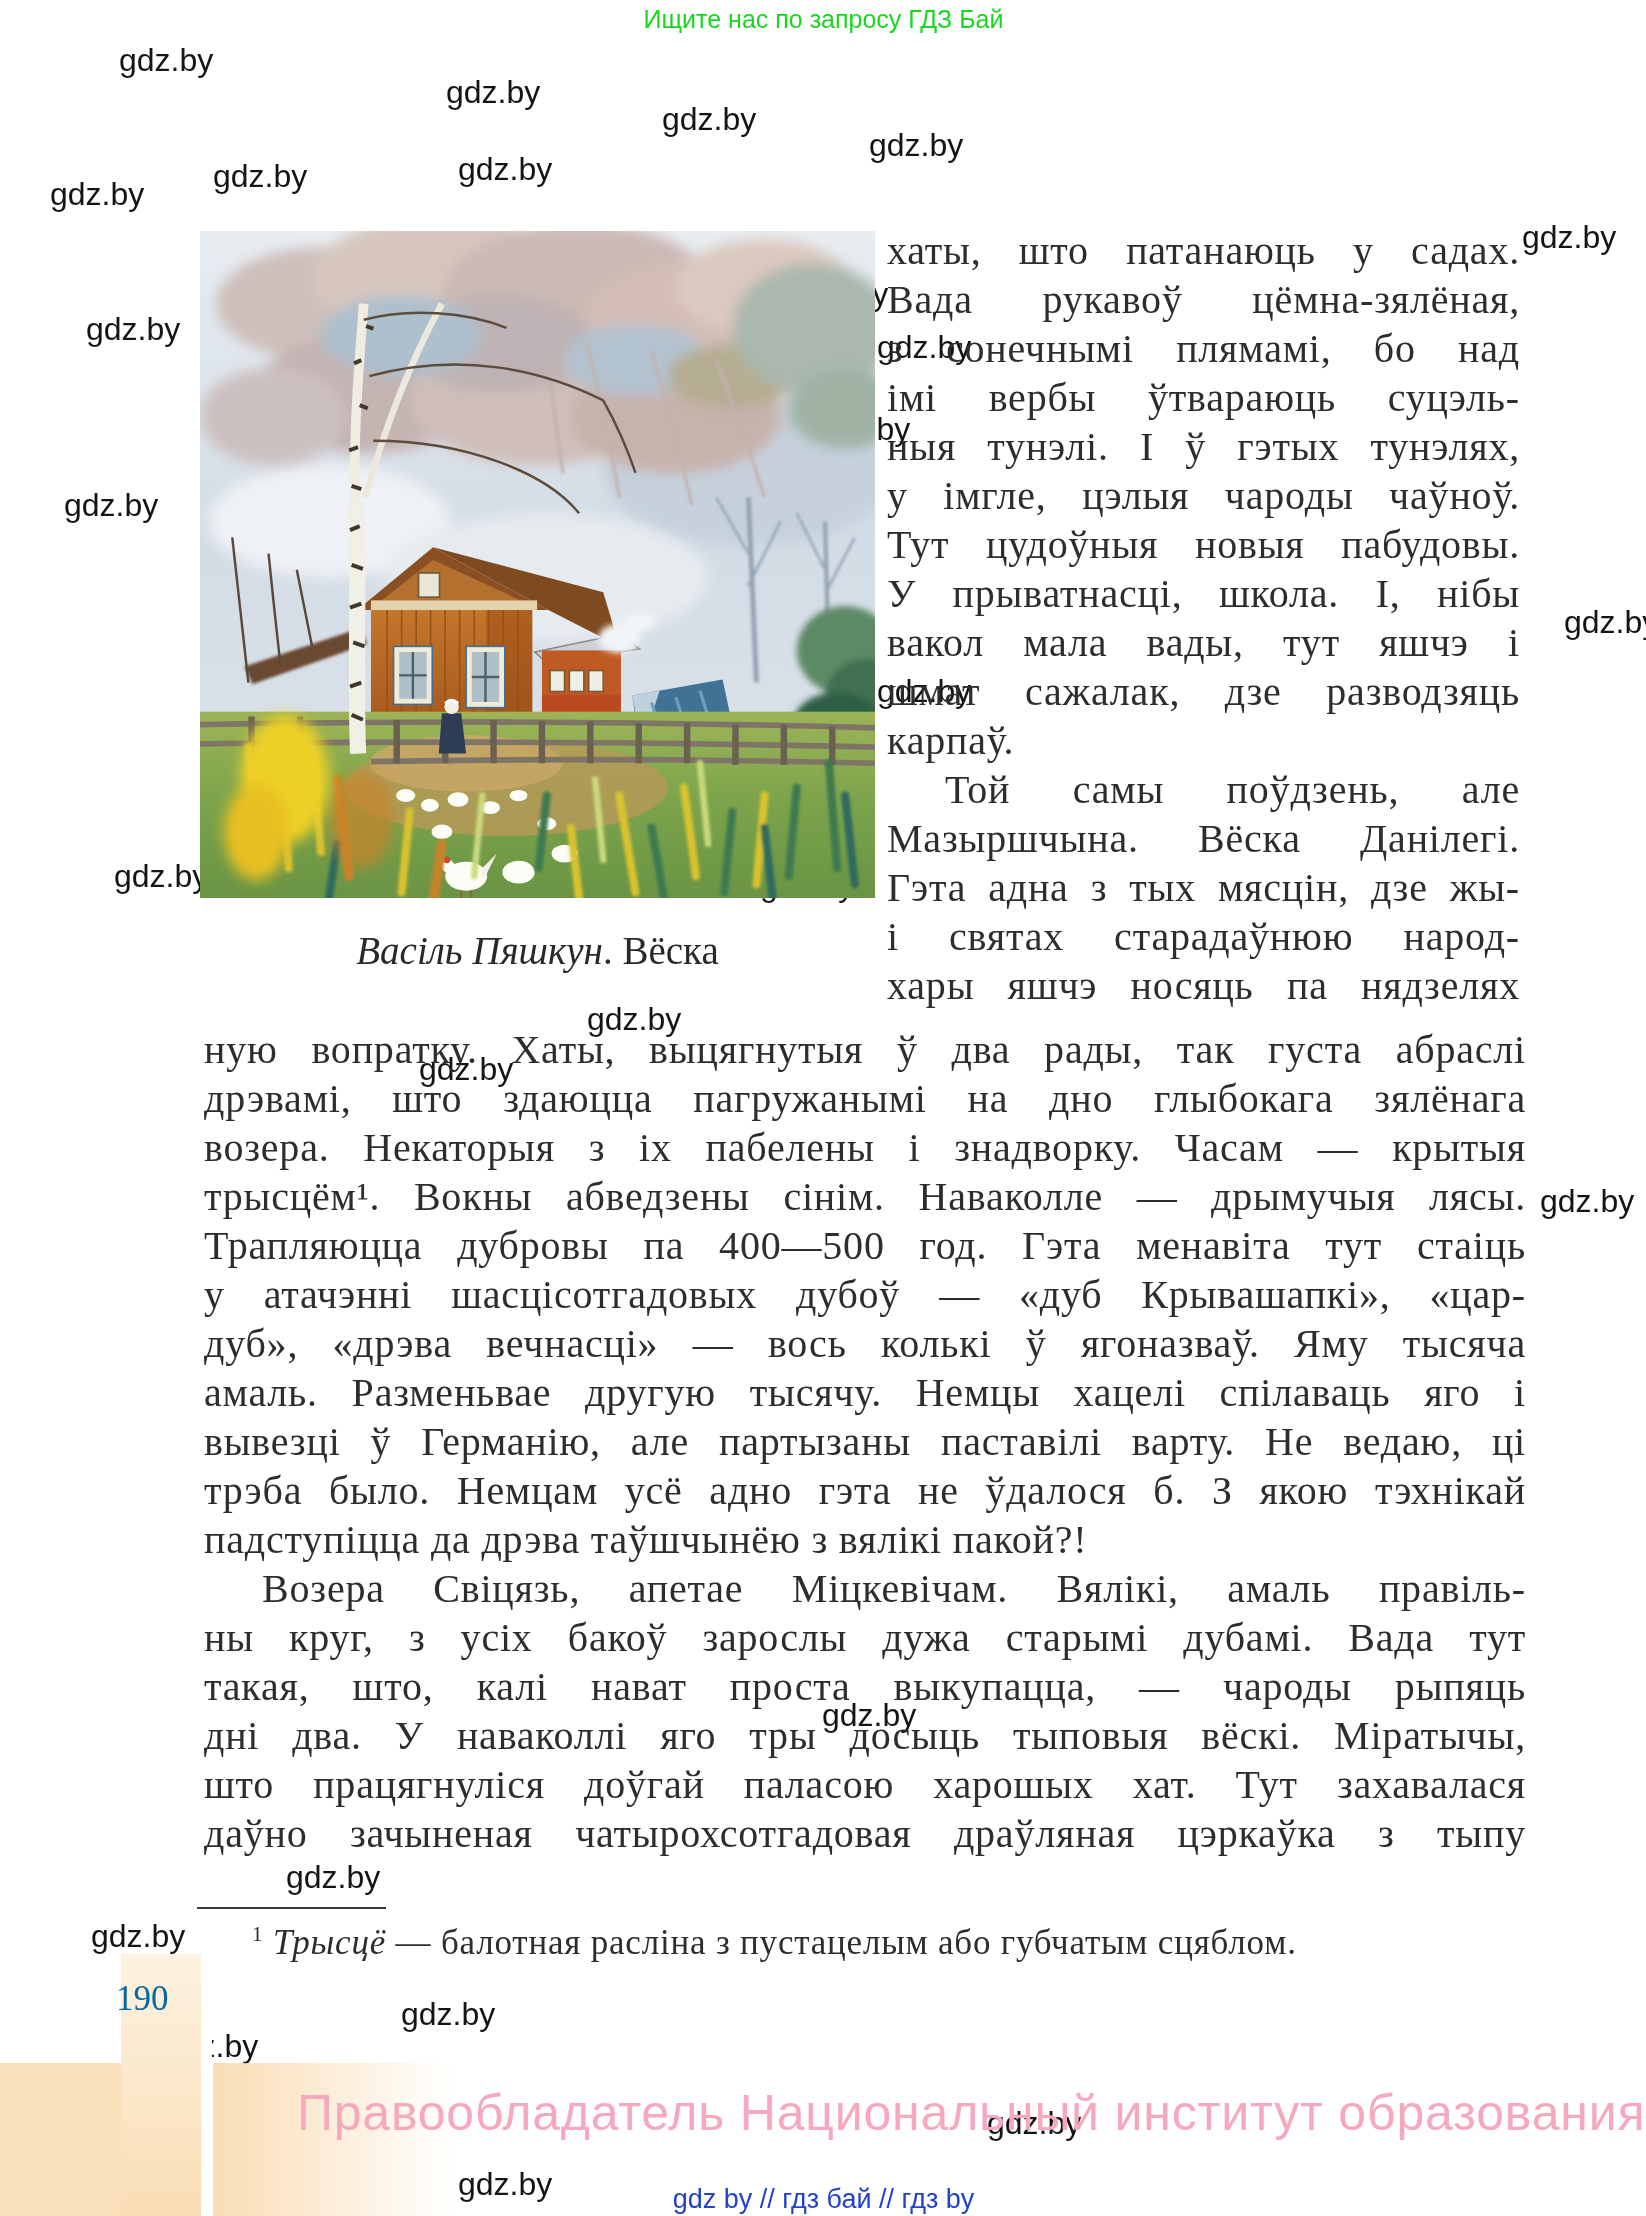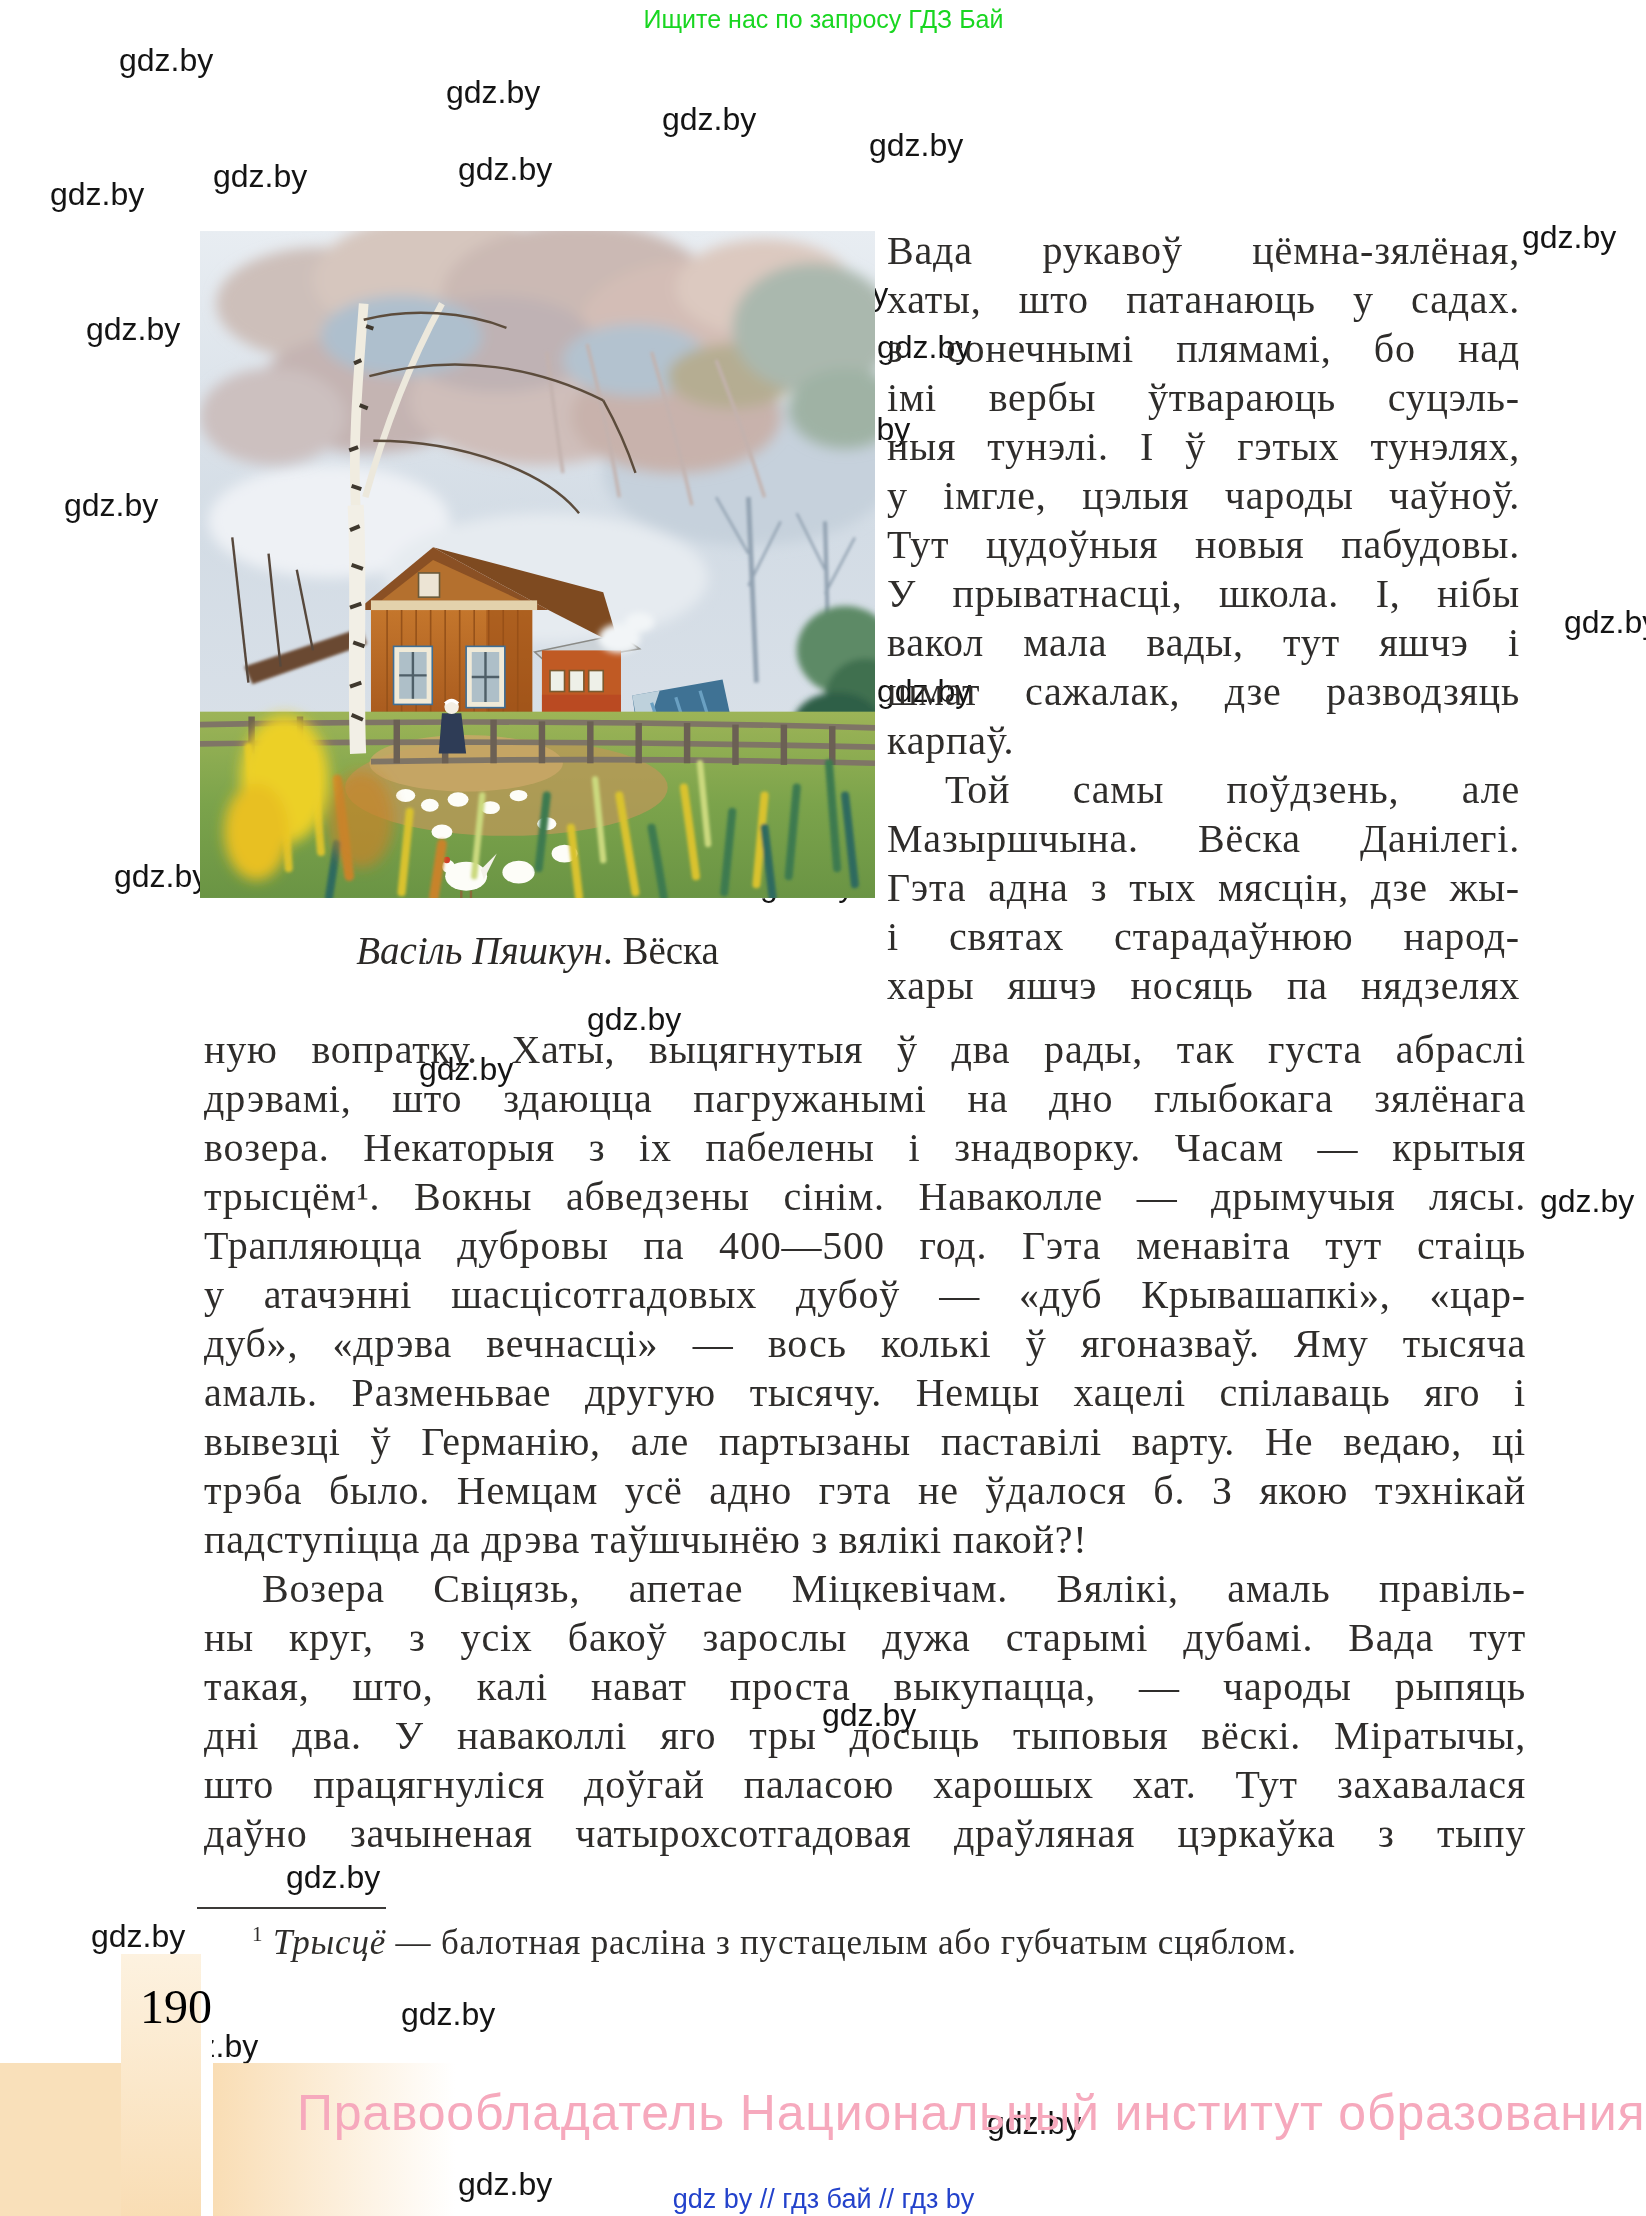--- a/index.html
+++ b/index.html
@@ -25,21 +25,21 @@
             letter-spacing:0.8px;color:#2f2d2b;text-indent:55px;}
   .footnote sup{font-size:21px;line-height:0;}
   .footnote .term{font-style:italic;}
   .band{position:absolute;}
   .band-a{left:0;top:2063px;width:121px;height:153px;background:#f9e0ba;}
   .band-b{left:121px;top:1954px;width:81px;height:263px;
           background:linear-gradient(180deg,#fdf2e0 0%,#f9ddb4 100%);}
   .band-gap{left:201px;top:1954px;width:11.3px;height:263px;background:#ffffff;}
   .band-d{left:213px;top:2063px;width:242px;height:153px;
           background:linear-gradient(90deg,#f9ddb4 0%,rgba(249,221,180,0) 100%);}
-  .pagenum{position:absolute;left:140px;top:1979px;font-size:48px;color:#000000;}
+  .pagenum{position:absolute;left:116px;top:1979px;font-size:35px;color:#0369a1;}
   .pinkfoot{position:absolute;left:297px;top:2084px;
             font-family:"Liberation Sans","DejaVu Sans",sans-serif;
             font-size:50px;letter-spacing:0.8px;color:#f6a9bd;}
   .bluefoot{position:absolute;left:0;top:2184px;width:100%;text-align:center;
             font-family:"Liberation Sans","DejaVu Sans",sans-serif;
             font-size:27px;color:#2342cb;}
 </style>
 </head>
 <body>
 
@@ -295,22 +295,22 @@
         <ellipse cx="200" cy="730" rx="40" ry="60" fill="#c8832a" opacity="0.7"></ellipse>
       </g>
     </svg>
   </div>
 
   <div class="caption">
     <span class="artist">Васіль Пяшкун</span><span>. Вёска</span>
   </div>
 
   <div id="right-col" class="textcol">
+      <div class="bline">хаты, што патанаюць у садах.</div>
       <div class="bline">Вада рукавоў цёмна-зялёная,</div>
-      <div class="bline">хаты, што патанаюць у садах.</div>
       <div class="bline">з сонечнымі плямамі, бо над</div>
       <div class="bline">імі вербы ўтвараюць суцэль-</div>
       <div class="bline">ныя тунэлі. І ў гэтых тунэлях,</div>
       <div class="bline">у імгле, цэлыя чароды чаўноў.</div>
       <div class="bline">Тут цудоўныя новыя пабудовы.</div>
       <div class="bline">У прыватнасці, школа. І, нібы</div>
       <div class="bline">вакол мала вады, тут яшчэ і</div>
       <div class="bline">шмат сажалак, дзе разводзяць</div>
       <div class="bline nostretch">карпаў.</div>
       <div class="bline ind">Той самы поўдзень, але</div>

